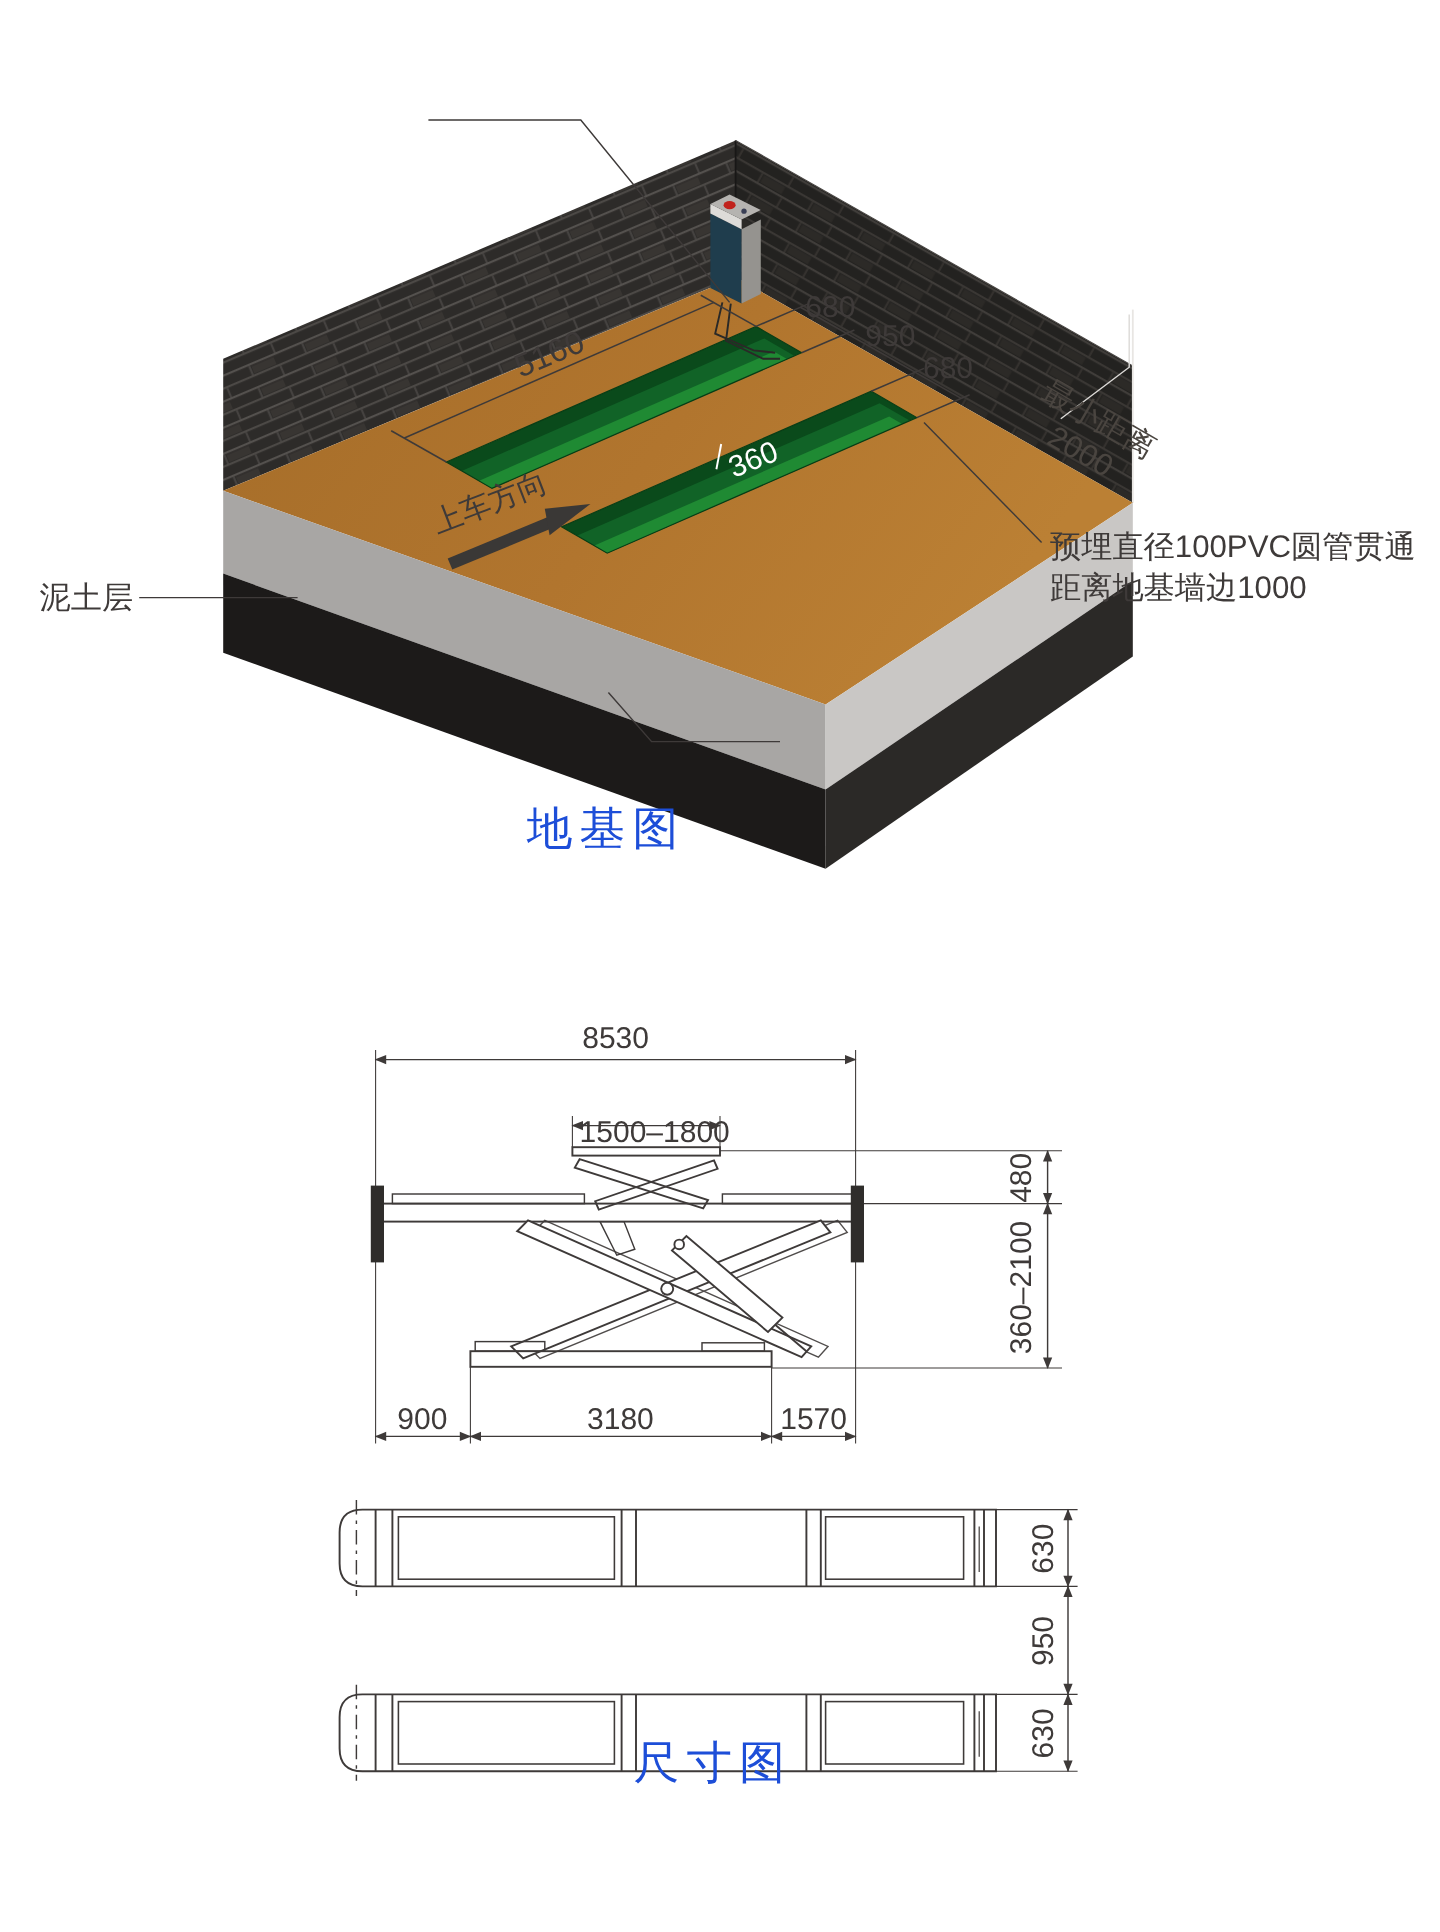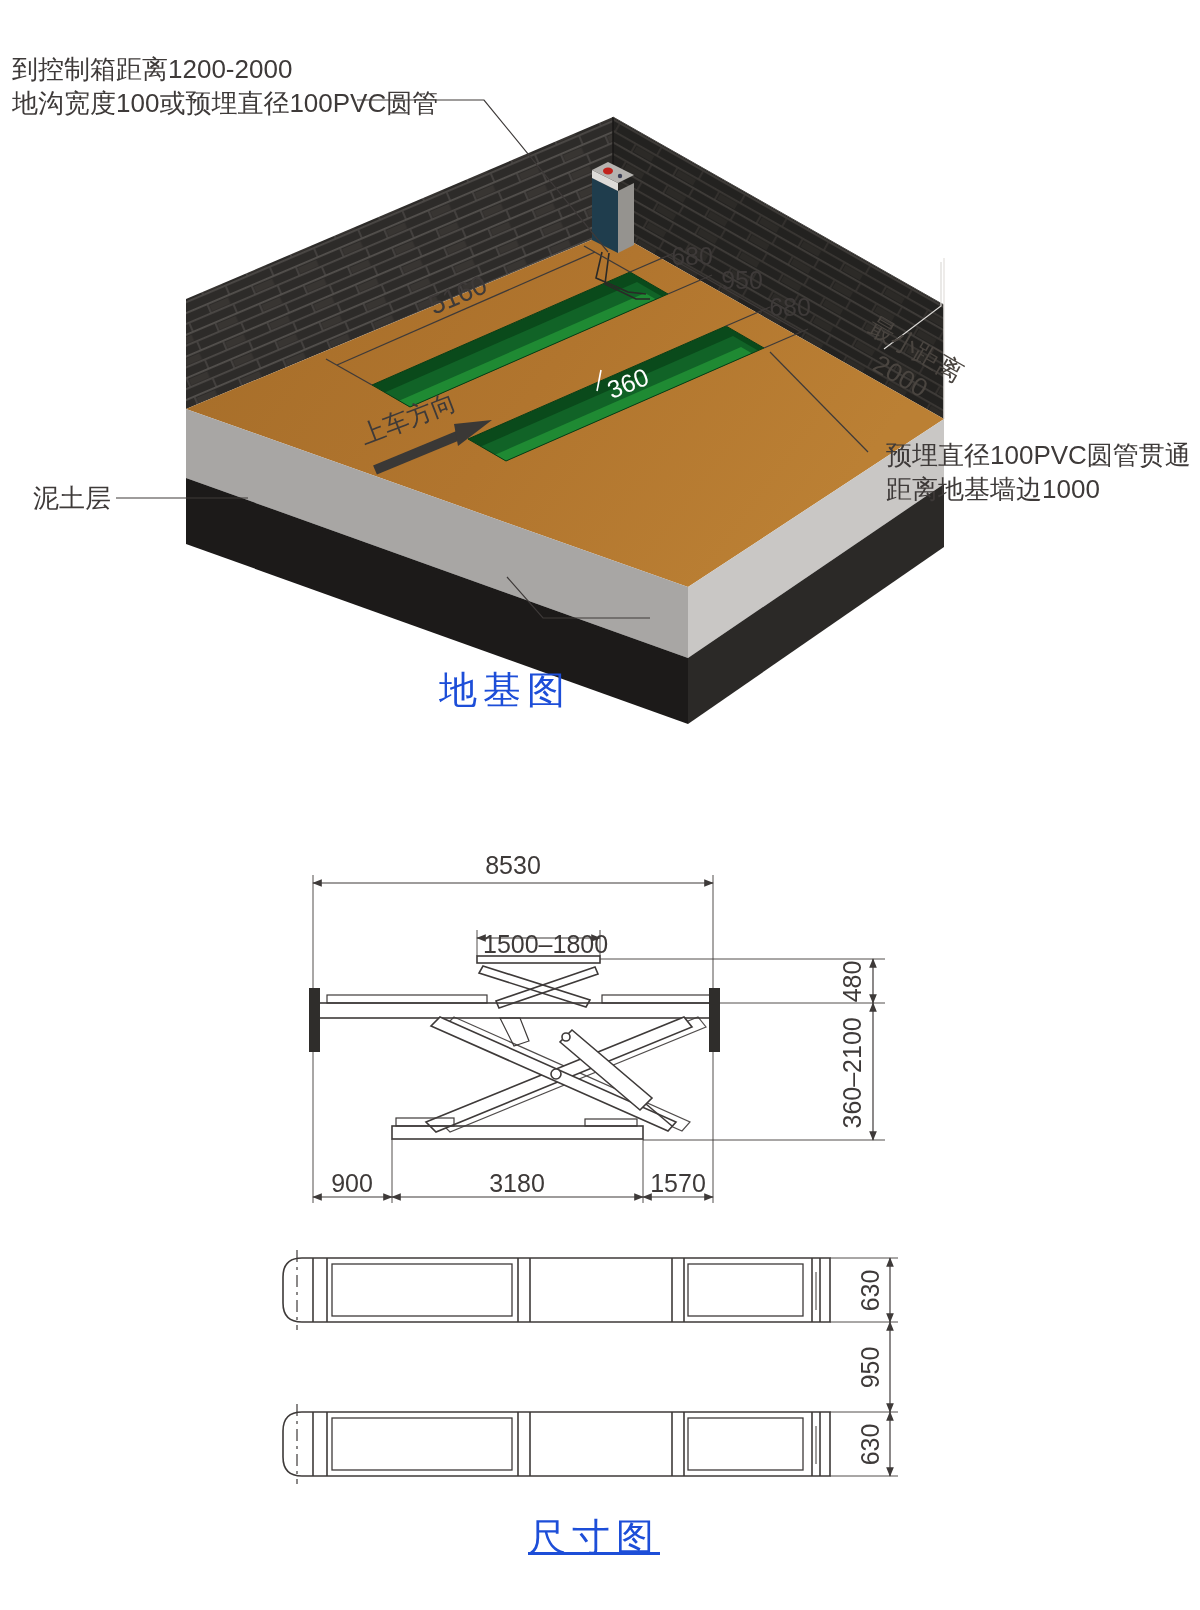--- a/index.html
+++ b/index.html
@@ -214,48 +214,44 @@
         <rect x="585" y="1119" width="52" height="7" stroke-width="1.2"></rect>
       </g>
     </g>
 
     <g>
       <use href="#planplat"></use>
       <use href="#planplat" y="154"></use>
     </g>
   </svg>
 
-  <div class="ann" style="left:12px;top:52px;">
-    <div>到控制箱距离1200-2000</div>
-    <div>地沟宽度100或预埋直径100PVC圆管</div>
-  </div>
 
   <div class="ann" style="left:33px;top:481px;">泥土层</div>
 
-  <div class="ann" style="left:875px;top:438px;margin-left:11px;">
+  <div class="ann" style="left:875px;top:438px;">
     <div>预埋直径100PVC圆管贯通</div>
     <div>距离地基墙边1000</div>
   </div>
 
 
   <div class="mind" style="left:838px;top:332px;">
     <div>最小距离</div>
     <div>2000</div>
   </div>
 
   <div class="lbl rot" style="left:353px;top:402px;width:110px;font-size:25px;transform:rotate(-21deg);">上车方向</div>
 
   <div class="lbl rot" style="left:418px;top:280px;width:80px;font-size:27px;transform:rotate(-23deg);">5160</div>
   <div class="lbl" style="left:664px;top:242px;width:56px;">680</div>
   <div class="lbl" style="left:714px;top:266px;width:56px;">950</div>
   <div class="lbl" style="left:762px;top:293px;width:56px;">680</div>
   <div class="lbl rot white" style="left:598px;top:369px;width:60px;transform:rotate(-22deg);">360</div>
 
   <div class="title" style="left:395px;top:665px;">地基图</div>
-  <div class="title" style="left:484px;top:1512px;text-decoration:underline;">尺寸图</div>
+  <div class="title" style="left:484px;top:1444px;">尺寸图</div>
 
   <div class="lbl" style="left:478px;top:851px;width:70px;">8530</div>
   <div class="lbl" style="left:483px;top:905px;width:110px;margin-top:25px;">1500–1800</div>
   <div class="lbl rot" style="left:822px;top:967px;width:60px;transform:rotate(-90deg);">480</div>
   <div class="lbl rot" style="left:797px;top:1059px;width:110px;transform:rotate(-90deg);">360–2100</div>
   <div class="lbl" style="left:322px;top:1169px;width:60px;">900</div>
   <div class="lbl" style="left:482px;top:1169px;width:70px;">3180</div>
   <div class="lbl" style="left:643px;top:1169px;width:70px;">1570</div>
 
   <div class="lbl rot" style="left:840px;top:1276px;width:60px;transform:rotate(-90deg);">630</div>

